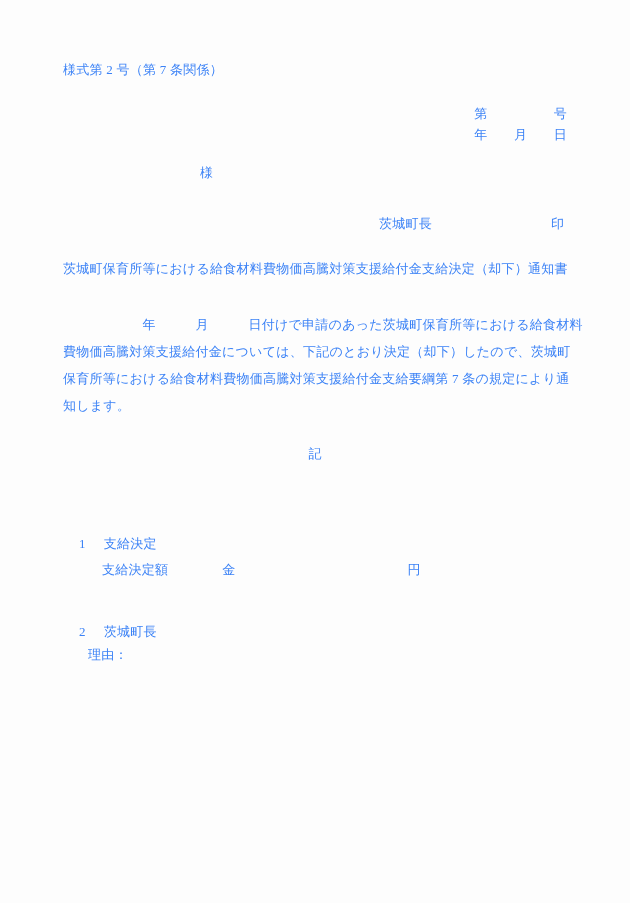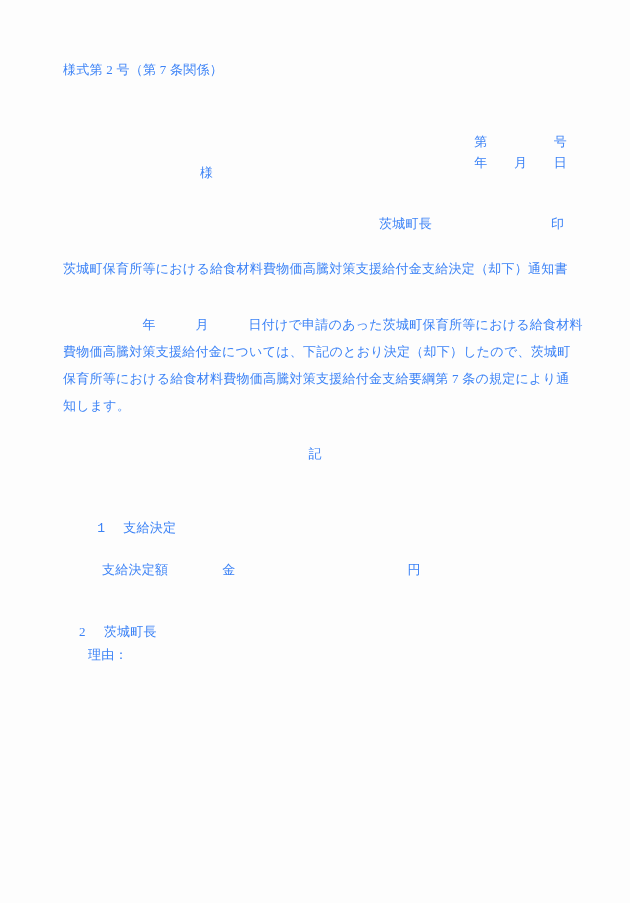--- a/index.html
+++ b/index.html
@@ -23,21 +23,20 @@
     overflow: hidden;
   }
   .doc-line {
     position: absolute;
     line-height: 17px;
     white-space: pre;
   }
   .right-align {
     right: 63px;
     text-align: right;
-    margin-top: 28px;
   }
   .centered {
     left: 63px;
     width: 504px;
     text-align: center;
     white-space: pre;
   }
   .seal {
     margin-left: 119px;
   }
@@ -70,21 +69,21 @@
 
   <div class="doc-line" style="left:63px; top:316px;">　　　　　　年　　　月　　　日付けで申請のあった茨城町保育所等における給食材料</div>
 
   <div class="doc-line centered" style="top:260px;">茨城町保育所等における給食材料費物価高騰対策支援給付金支給決定（却下）通知書</div>
   <div class="doc-line" style="left:63px; top:343px;">費物価高騰対策支援給付金については、下記のとおり決定（却下）したので、茨城町</div>
   <div class="doc-line" style="left:63px; top:370px;">保育所等における給食材料費物価高騰対策支援給付金支給要綱第 7 条の規定により通</div>
   <div class="doc-line" style="left:63px; top:397px;">知します。</div>
 
   <div class="doc-line centered" style="top:445px;">記</div>
 
-  <div class="doc-line" style="left:65px; top:503px;font-family:Liberation Mono, monospace;">
+  <div class="doc-line" style="left:65px; top:518px;">
     <span>1</span><span class="item-label">支給決定</span>
   </div>
 
   <div class="doc-line" style="left:88px; top:544px;">
     <span>支給決定額</span><span class="amount-prefix">金</span><span class="amount-suffix">円</span>
   </div>
 
   <div class="doc-line" style="left:65px; top:606px;">
     <span>2</span><span class="item-label">茨城町長</span>
   </div>

